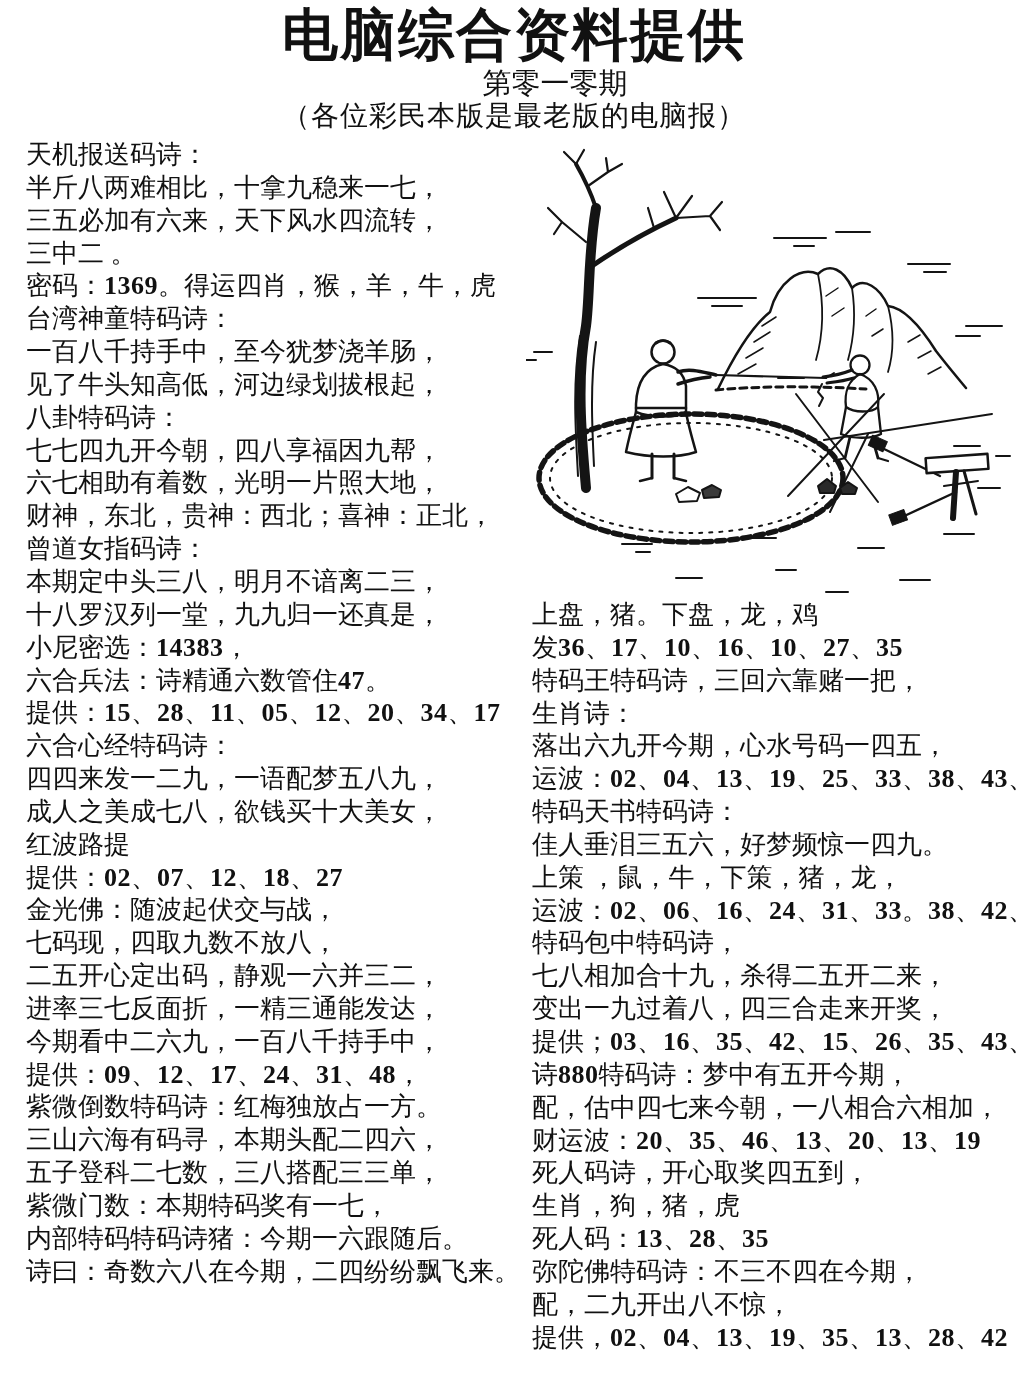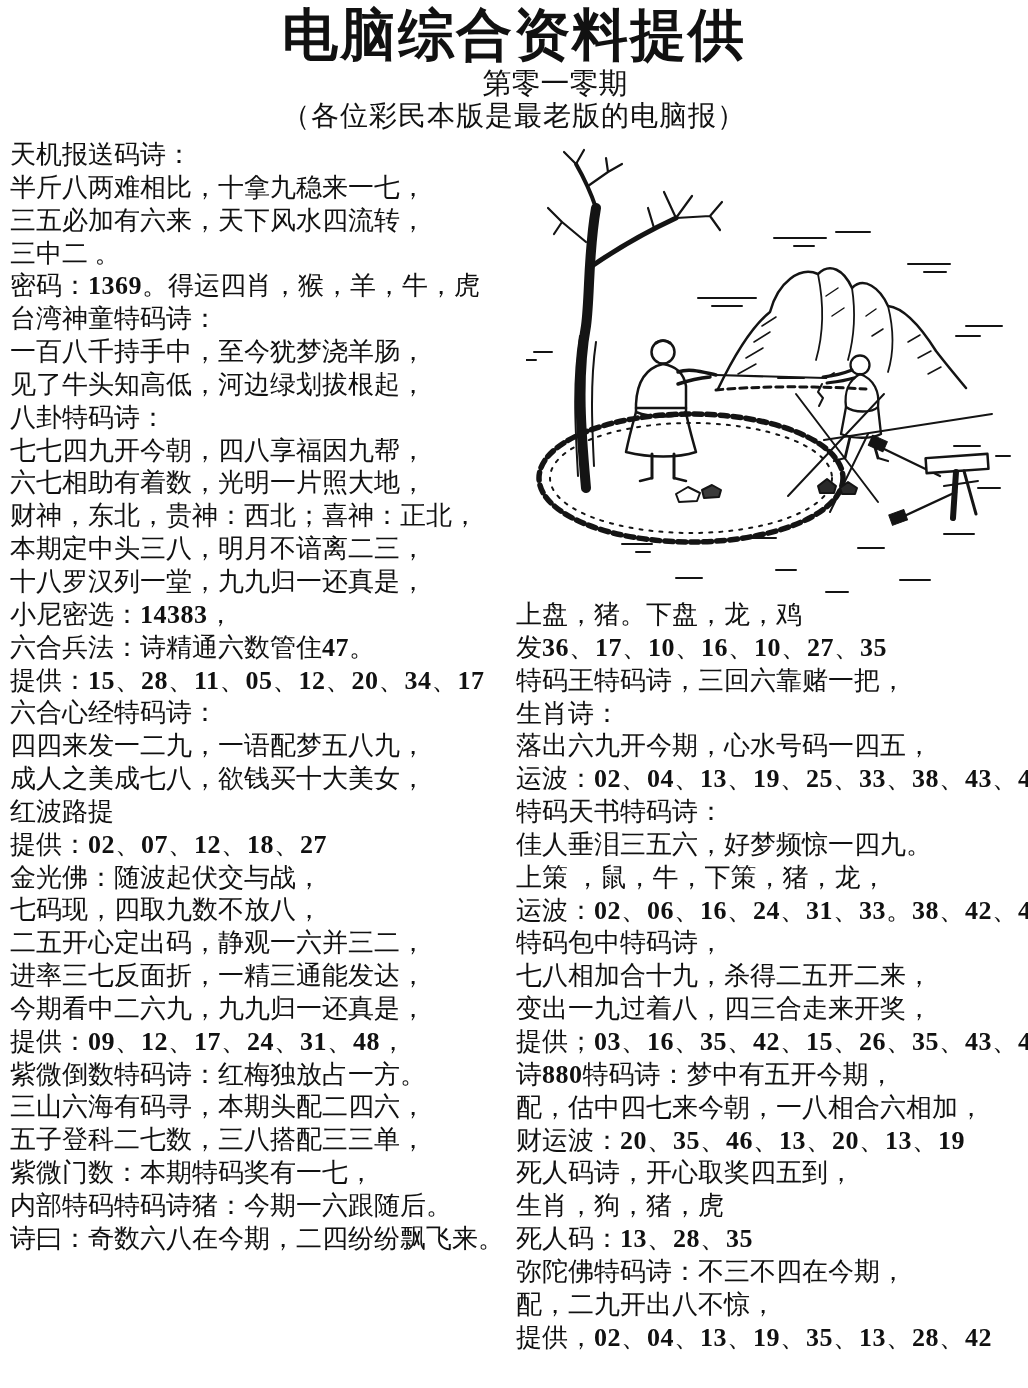--- a/index.html
+++ b/index.html
@@ -11,21 +11,21 @@
   .title{
     font-family:"Liberation Sans","DejaVu Sans",sans-serif;
     font-weight:bold;font-size:56px;line-height:62px;letter-spacing:2px;
   }
   .issue{font-size:29px;line-height:34px;}
   .issue .shift{display:inline-block;transform:translateX(41px);}
   .note{
     font-family:Liberation Mono, monospace;
     font-size:28px;line-height:33px;margin-top:1px;letter-spacing:1px;
   }
-  .col{position:absolute;font-size:26px;line-height:32.85px;white-space:nowrap;}
+  .col{position:absolute;font-size:26px;line-height:32.85px;white-space:nowrap;margin-left:16px;}
   .col .line{height:32.85px;}
   .col b{font-weight:700;letter-spacing:.5px;}
   .left-col{left:10px;top:139px;width:504px;}
   .right-col{left:516px;top:599px;width:510px;}
   .illustration{position:absolute;left:526px;top:146px;width:490px;height:452px;}
   .illustration svg{width:100%;height:100%;}
   .ink{stroke:#141414;fill:none;stroke-linecap:round;stroke-linejoin:round;}
 </style>
 </head>
 <body>
@@ -145,35 +145,36 @@
       <div class="line">三五必加有六来，天下风水四流转，</div>
       <div class="line">三中二 。</div>
       <div class="line">密码：<b>1369</b>。得运四肖，猴，羊，牛，虎</div>
       <div class="line">台湾神童特码诗：</div>
       <div class="line">一百八千持手中，至今犹梦浇羊肠，</div>
       <div class="line">见了牛头知高低，河边绿划拔根起，</div>
       <div class="line">八卦特码诗：</div>
       <div class="line">七七四九开今朝，四八享福因九帮，</div>
       <div class="line">六七相助有着数，光明一片照大地，</div>
       <div class="line">财神，东北，贵神：西北；喜神：正北，</div>
+      <div class="line">曾道女指码诗：</div>
       <div class="line">本期定中头三八，明月不谙离二三，</div>
       <div class="line">十八罗汉列一堂，九九归一还真是，</div>
       <div class="line">小尼密选：<b>14383</b>，</div>
       <div class="line">六合兵法：诗精通六数管住<b>47</b>。</div>
       <div class="line">提供：<b>15</b>、<b>28</b>、<b>11</b>、<b>05</b>、<b>12</b>、<b>20</b>、<b>34</b>、<b>17</b></div>
       <div class="line">六合心经特码诗：</div>
       <div class="line">四四来发一二九，一语配梦五八九，</div>
       <div class="line">成人之美成七八，欲钱买十大美女，</div>
       <div class="line">红波路提</div>
       <div class="line">提供：<b>02</b>、<b>07</b>、<b>12</b>、<b>18</b>、<b>27</b></div>
       <div class="line">金光佛：随波起伏交与战，</div>
       <div class="line">七码现，四取九数不放八，</div>
       <div class="line">二五开心定出码，静观一六并三二，</div>
       <div class="line">进率三七反面折，一精三通能发达，</div>
-      <div class="line">今期看中二六九，九九归一还真是，</div>
+      <div class="line">今期看中二六九，一百八千持手中，</div>
       <div class="line">提供：<b>09</b>、<b>12</b>、<b>17</b>、<b>24</b>、<b>31</b>、<b>48</b>，</div>
       <div class="line">紫微倒数特码诗：红梅独放占一方。</div>
       <div class="line">三山六海有码寻，本期头配二四六，</div>
       <div class="line">五子登科二七数，三八搭配三三单，</div>
       <div class="line">紫微门数：本期特码奖有一七，</div>
       <div class="line">内部特码特码诗猪：今期一六跟随后。</div>
       <div class="line">诗曰：奇数六八在今期，二四纷纷飘飞来。</div>
     </div>
   <div class="col right-col">
       <div class="line">上盘，猪。下盘，龙，鸡</div>

